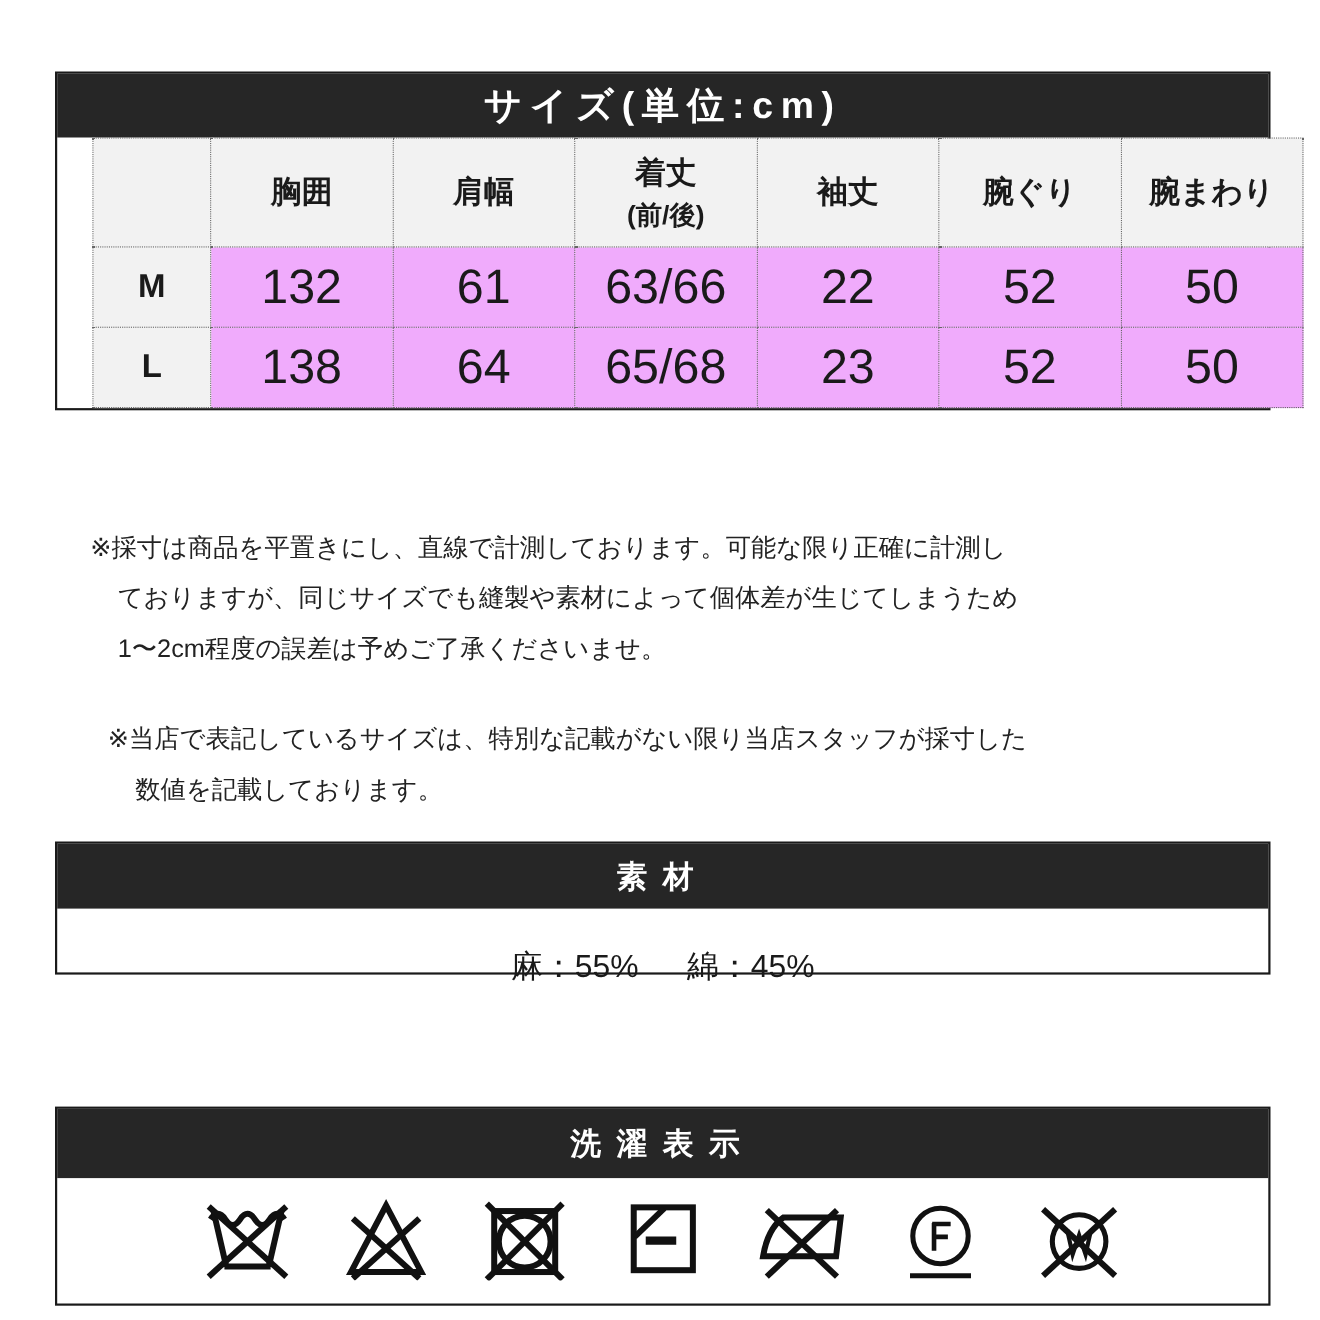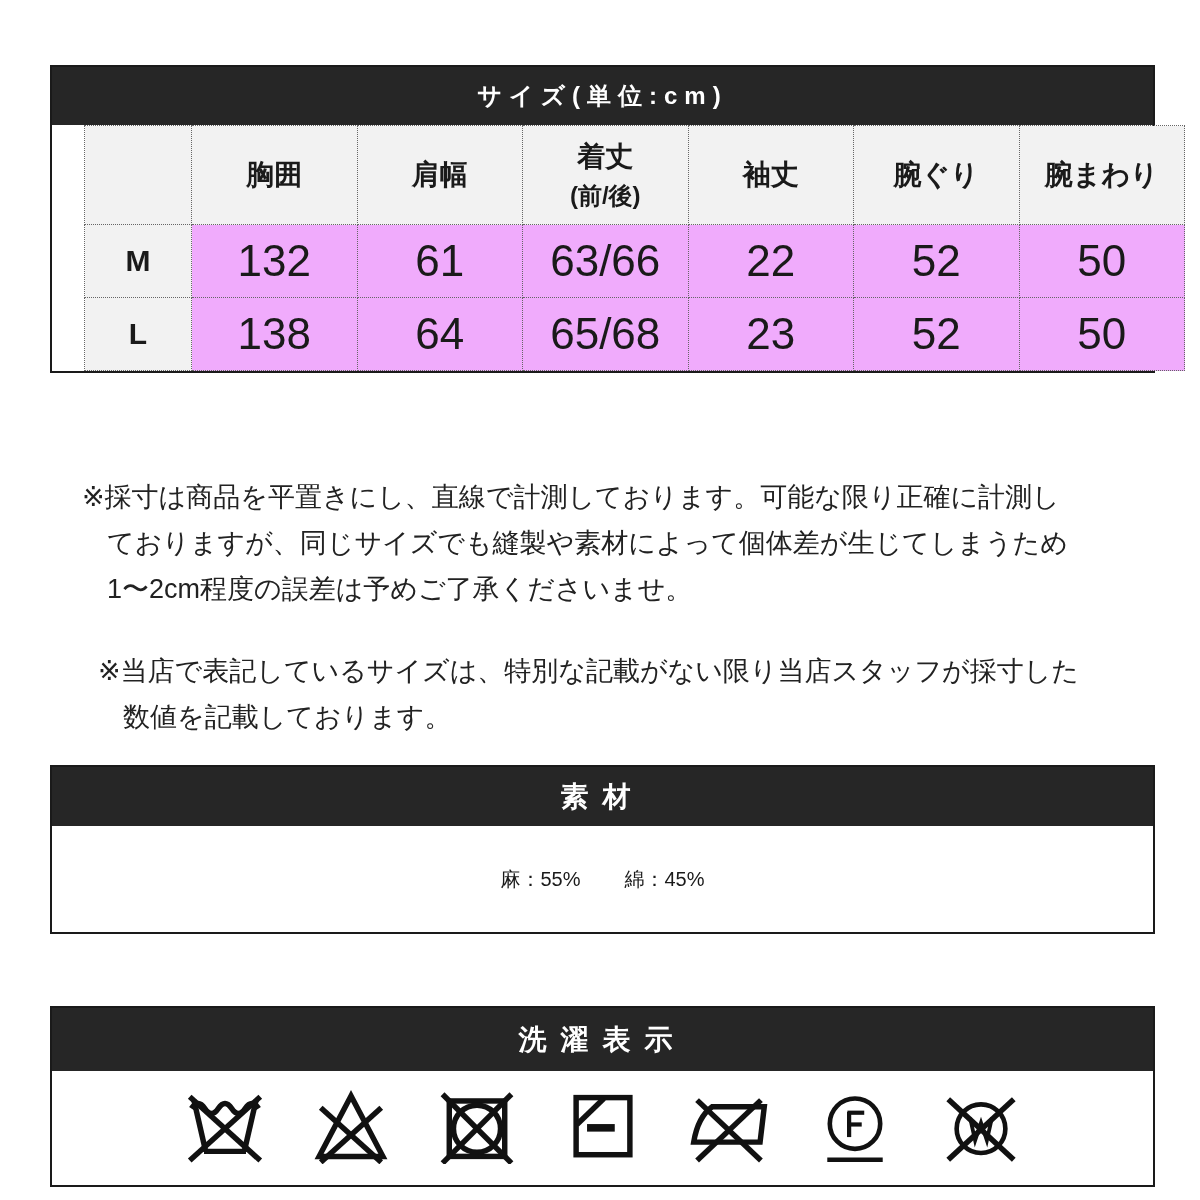--- a/index.html
+++ b/index.html
@@ -6,44 +6,44 @@
   body{
     width:1200px;height:1200px;position:relative;overflow:hidden;
     font-family:"Liberation Sans","DejaVu Sans",sans-serif;
     color:#1a1a1a;
   }
   .page{position:absolute;inset:0;}
 
   
   .size-box{position:absolute;left:50px;top:65px;width:1105px;border:2px solid #1a1a1a;box-sizing:border-box;}
   .band{background:#262626;color:#fff;display:flex;align-items:center;justify-content:center;font-weight:bold;}
-  .size-box .band{height:58px;font-size:24px;letter-spacing:7px;}
+  .size-box .band{height:58px;font-size:34px;letter-spacing:7px;}
   table.size{border-collapse:collapse;width:100%;table-layout:fixed;margin-left:32px;}
   table.size th,table.size td{border:1px dotted #666;text-align:center;vertical-align:middle;padding:0;}
   table.size .hrow th{height:98px;background:#f2f2f2;font-size:28px;font-weight:bold;}
   table.size .hrow th .sub{font-size:24px;margin-top:4px;}
   table.size .drow{height:73px;}
   table.size .drow th{background:#f2f2f2;font-size:30px;font-weight:bold;}
   table.size .drow td{background:#f0abfc;font-size:44px;font-weight:normal;}
   col.c0{width:107px;}
 
   
-  .note{position:absolute;left:82px;width:1040px;font-size:27px;line-height:46px;color:#222;}
+  .note{position:absolute;left:82px;width:1040px;font-size:23px;line-height:46px;color:#222;}
   .note-1{top:474px;}
   .note-2{top:648px;margin-left:16px;}
   .note .indent{padding-left:25px;}
 
   
   .info-box{position:absolute;left:50px;width:1105px;border:2px solid #1a1a1a;box-sizing:border-box;background:#fff;}
-  .material-box{top:765px;height:169px;}
+  .material-box{top:765px;height:121px;}
   .wash-box{top:962px;height:181px;margin-top:44px;}
   .info-box .band{font-size:28px;letter-spacing:14px;}
   .material-box .band{height:59px;}
   .wash-box .band{height:63px;}
-  .material-content{height:106px;display:flex;align-items:center;justify-content:center;gap:44px;font-size:20px;}
+  .material-content{height:106px;display:flex;align-items:center;justify-content:center;gap:44px;font-size:29px;}
   .wash-content{height:112px;display:flex;align-items:center;justify-content:center;gap:42px;}
   .wash-content svg{display:block;}
 </style>
 </head>
 <body>
 
 <div class="page">
 
   <div class="size-box">
     <div class="band">サイズ(単位:cm)</div>

